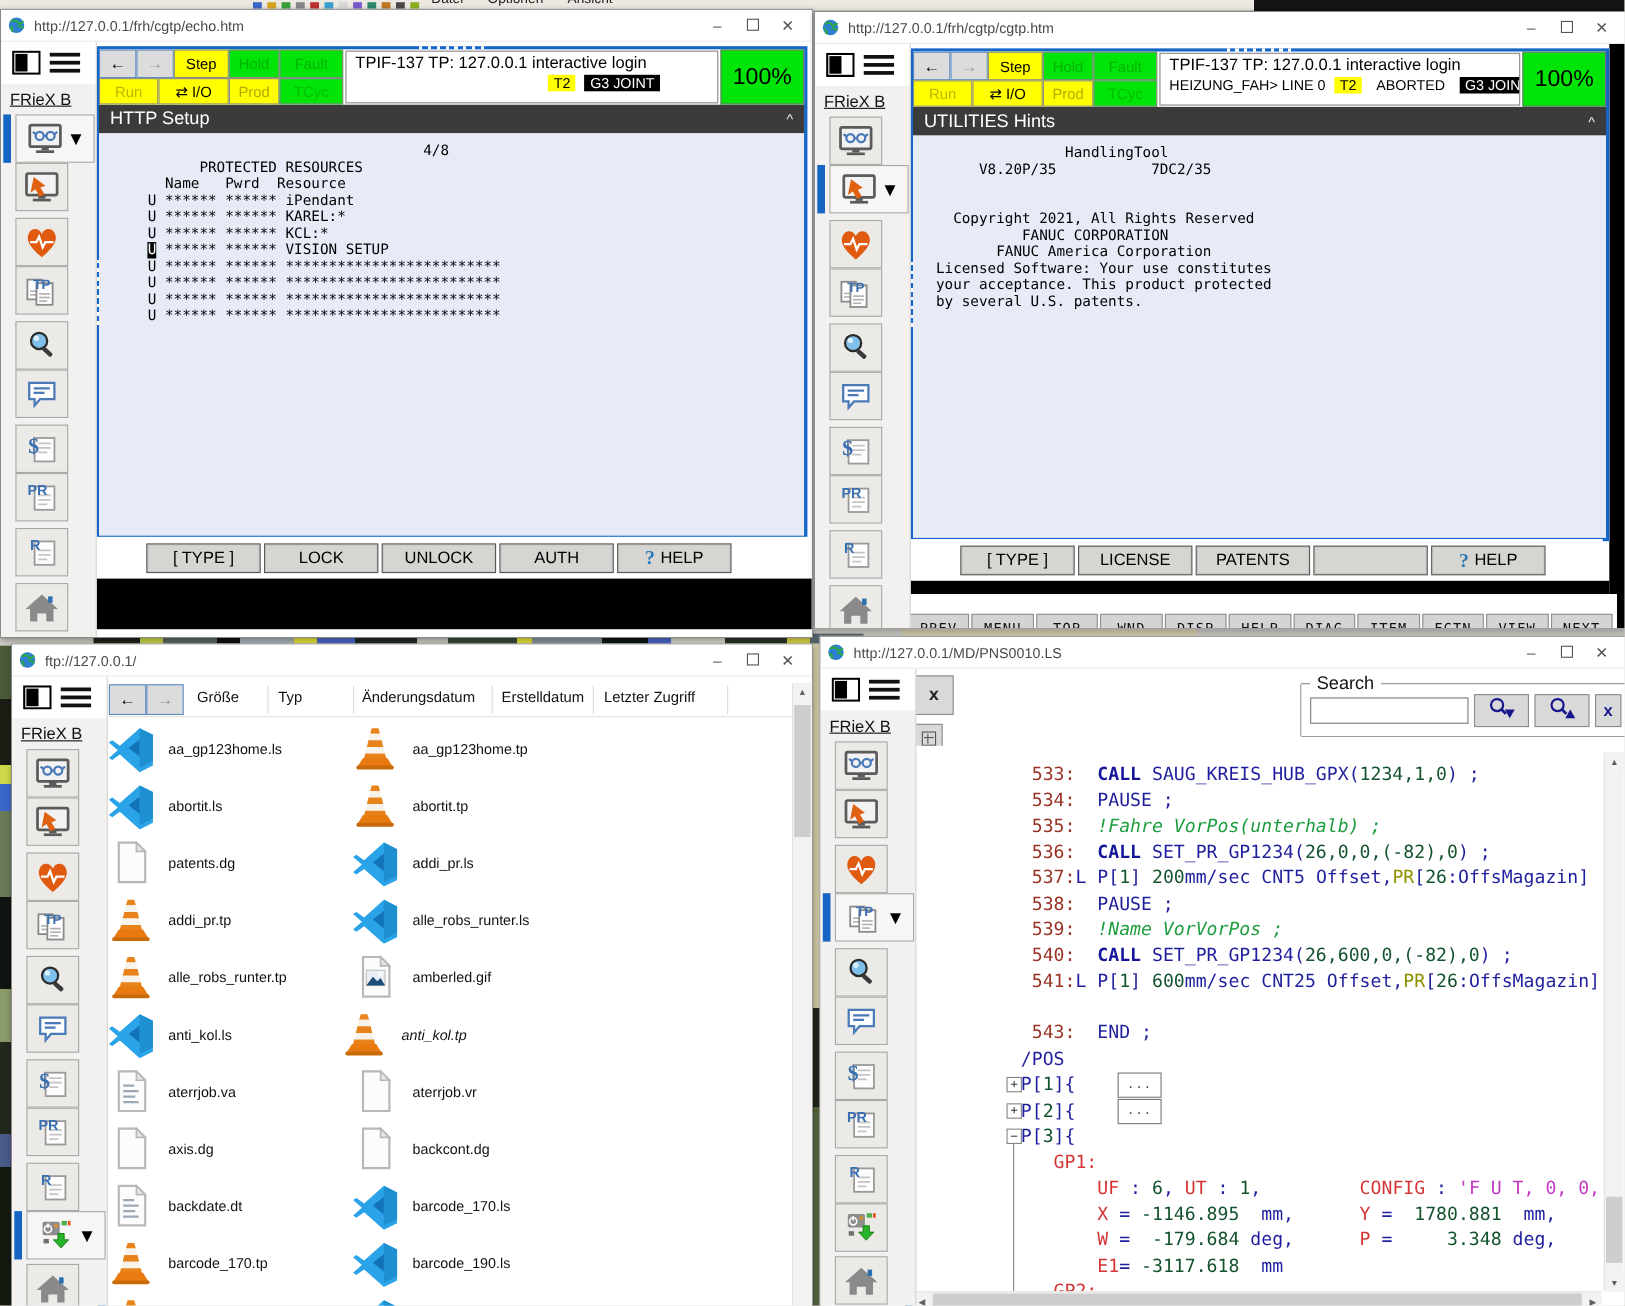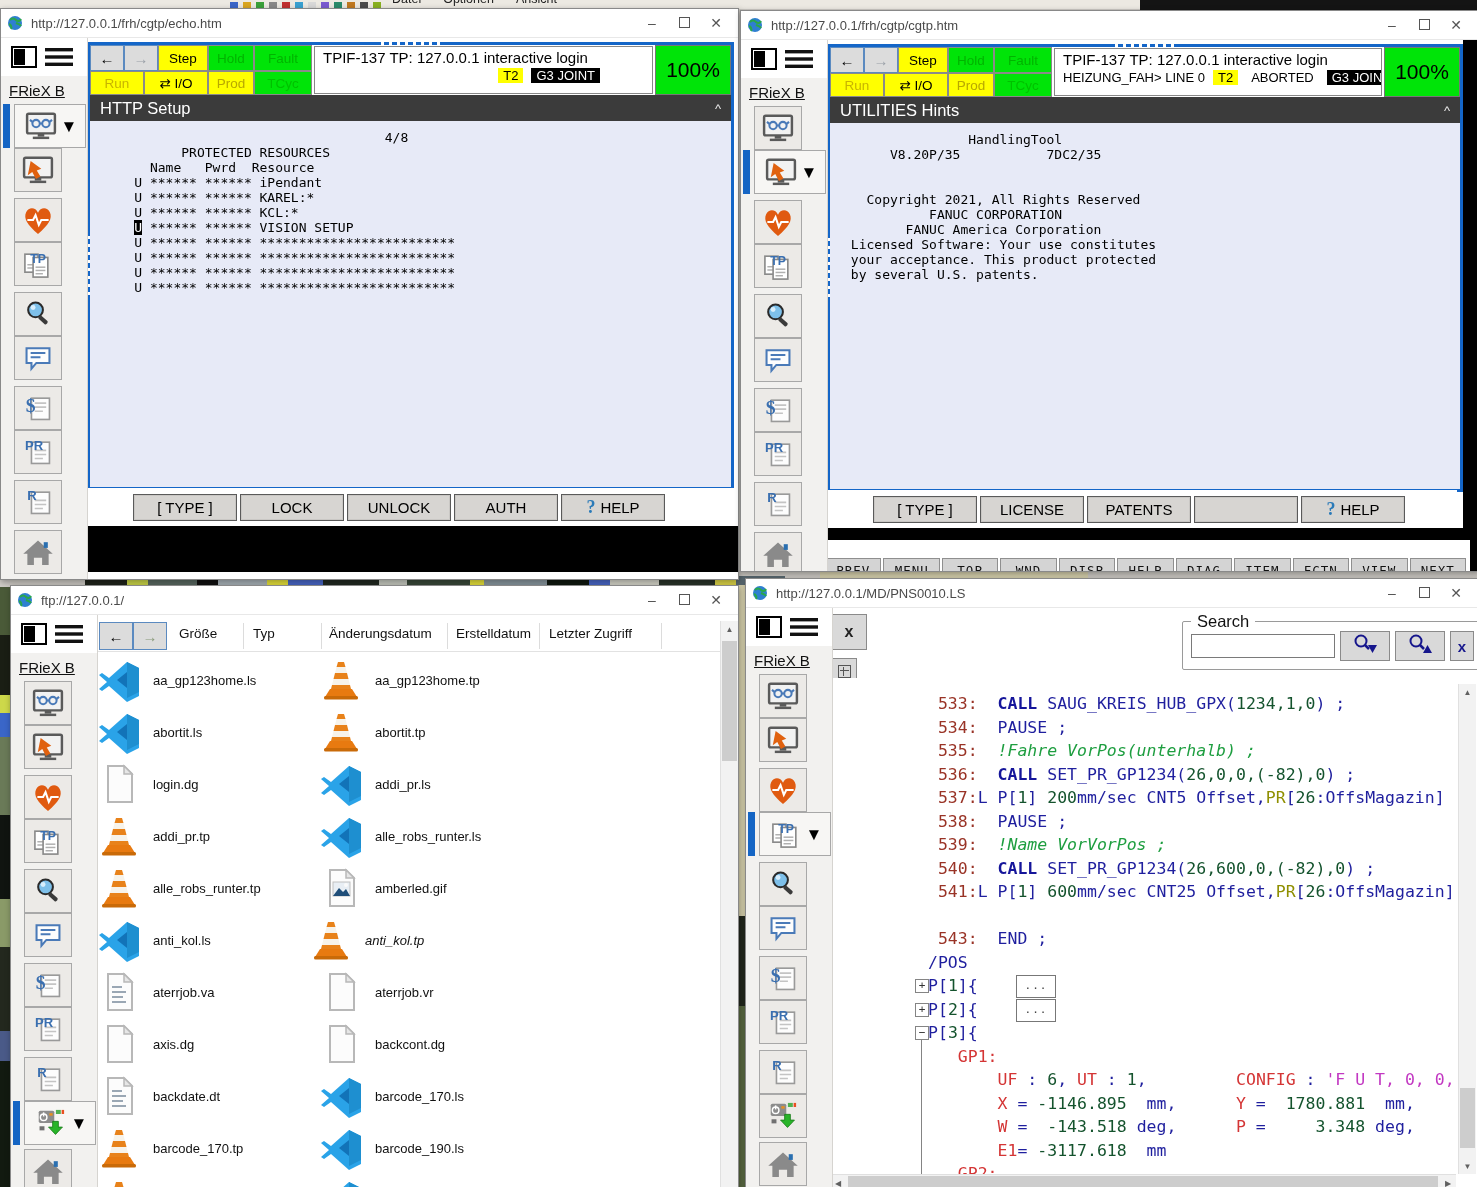--- a/index.html
+++ b/index.html
@@ -554,21 +554,21 @@
             </span>
             <span class="fname">abortit.tp</span>
           </div>
           <div class="filecell" style="left: 0px; top: 107px;">
             <span style="display: flex;">
               <svg viewBox="0 0 44 44">
                 <path d="M11 4h16l8 8v28H11z" fill="#fcfcfc" stroke="#b8b8b8" stroke-width="2"></path>
                 <path d="M27 4l8 8h-8z" fill="#e6e6e6" stroke="#b8b8b8" stroke-width="1.5"></path>
               </svg>
             </span>
-            <span class="fname">login.dg</span>
+            <span class="fname">patents.dg</span>
           </div>
           <div class="filecell" style="left: 222px; top: 107px;">
             <span style="display: flex;">
               <svg viewBox="0 0 44 44">
                 <path d="M30 4L12 20 5 15l-3 2 8 7-8 7 3 2 7-5 18 16 12-6V10z" fill="#2aa3e8"></path>
                 <path d="M30 14v16l-10-8z" fill="#1273b8"></path>
                 <path d="M30 4l12 6v24l-12 6z" fill="#1e8fd0"></path>
               </svg>
             </span>
             <span class="fname">addi_pr.ls</span>
@@ -939,21 +939,21 @@
           <div class="codeline" style="top: 178.5px;"><span class="cl-ln"> 540:</span><span class="cl-kw">  </span><span class="cl-kwb">CALL</span><span class="cl-kw"> SET_PR_GP1234(</span><span class="cl-num">26,600,0,(-82),0</span><span class="cl-kw">) ;</span></div>
           <div class="codeline" style="top: 202px;"><span class="cl-ln"> 541:</span><span class="cl-kw">L P[</span><span class="cl-num">1</span><span class="cl-kw">] </span><span class="cl-num">600</span><span class="cl-kw">mm/sec CNT25 Offset,</span><span class="cl-pr">PR</span><span class="cl-kw">[</span><span class="cl-num">26</span><span class="cl-kw">:OffsMagazin]</span></div>
           <div class="codeline" style="top: 249px;"><span class="cl-ln"> 543:</span><span class="cl-kw">  END ;</span></div>
           <div class="codeline" style="top: 272.5px;"><span class="cl-kw">/POS</span></div>
           <div class="codeline" style="top: 296px;"><span class="cl-kw">P[</span><span class="cl-num">1</span><span class="cl-kw">]{</span><span class="foldbox">+</span><span class="collapsedbox">...</span></div>
           <div class="codeline" style="top: 319.5px;"><span class="cl-kw">P[</span><span class="cl-num">2</span><span class="cl-kw">]{</span><span class="foldbox">+</span><span class="collapsedbox">...</span></div>
           <div class="codeline" style="top: 343px;"><span class="cl-kw">P[</span><span class="cl-num">3</span><span class="cl-kw">]{</span><span class="foldbox">−</span></div>
           <div class="codeline" style="top: 366.5px;"><span class="cl-lbl">   GP1:</span></div>
           <div class="codeline" style="top: 390px;"><span class="cl-kw">       </span><span class="cl-lbl">UF</span><span class="cl-kw"> : </span><span class="cl-num">6</span><span class="cl-kw">, </span><span class="cl-lbl">UT</span><span class="cl-kw"> : </span><span class="cl-num">1</span><span class="cl-kw">,         </span><span class="cl-lbl">CONFIG</span><span class="cl-kw"> : </span><span class="cl-mag">'F U T, 0, 0, 0</span></div>
           <div class="codeline" style="top: 413.5px;"><span class="cl-kw">       </span><span class="cl-lbl">X</span><span class="cl-kw"> = </span><span class="cl-num">-1146.895</span><span class="cl-kw">  mm,</span><span class="cl-kw">      </span><span class="cl-lbl">Y</span><span class="cl-kw"> = </span><span class="cl-num"> 1780.881</span><span class="cl-kw">  mm,</span></div>
-          <div class="codeline" style="top: 437px;"><span class="cl-kw">       </span><span class="cl-lbl">W</span><span class="cl-kw"> = </span><span class="cl-num"> -143.518</span><span class="cl-kw"> deg,</span><span class="cl-kw">      </span><span class="cl-lbl">P</span><span class="cl-kw"> = </span><span class="cl-num">    3.348</span><span class="cl-kw"> deg,</span></div>
+          <div class="codeline" style="top: 437px;"><span class="cl-kw">       </span><span class="cl-lbl">W</span><span class="cl-kw"> = </span><span class="cl-num"> -179.684</span><span class="cl-kw"> deg,</span><span class="cl-kw">      </span><span class="cl-lbl">P</span><span class="cl-kw"> = </span><span class="cl-num">    3.348</span><span class="cl-kw"> deg,</span></div>
           <div class="codeline" style="top: 460.5px;"><span class="cl-kw">       </span><span class="cl-lbl">E1</span><span class="cl-kw">= </span><span class="cl-num">-3117.618</span><span class="cl-kw">  mm</span></div>
           <div class="codeline" style="top: 484px;"><span class="cl-lbl">   GP2:</span></div>
           <div class="gutterline" style="left: 90px; top: 361px; height: 135px;"></div>
         </div>
       <div class="abs scrolltrack" id="ls-vscroll" style="right:2px;top:76px;width:17px;height:490px">
           <div class="scrollarrow" style="top: 0px;">▲</div>
           <div class="scrollarrow" style="bottom: 0px;">▼</div>
           <div class="scrollthumb" style="top: 404px; height: 60px;"></div>
         </div>
       <div class="abs scrolltrack" id="ls-hscroll" style="left:83px;right:22px;top:566px;height:16px;border-top:1px solid #e0e0e0">

